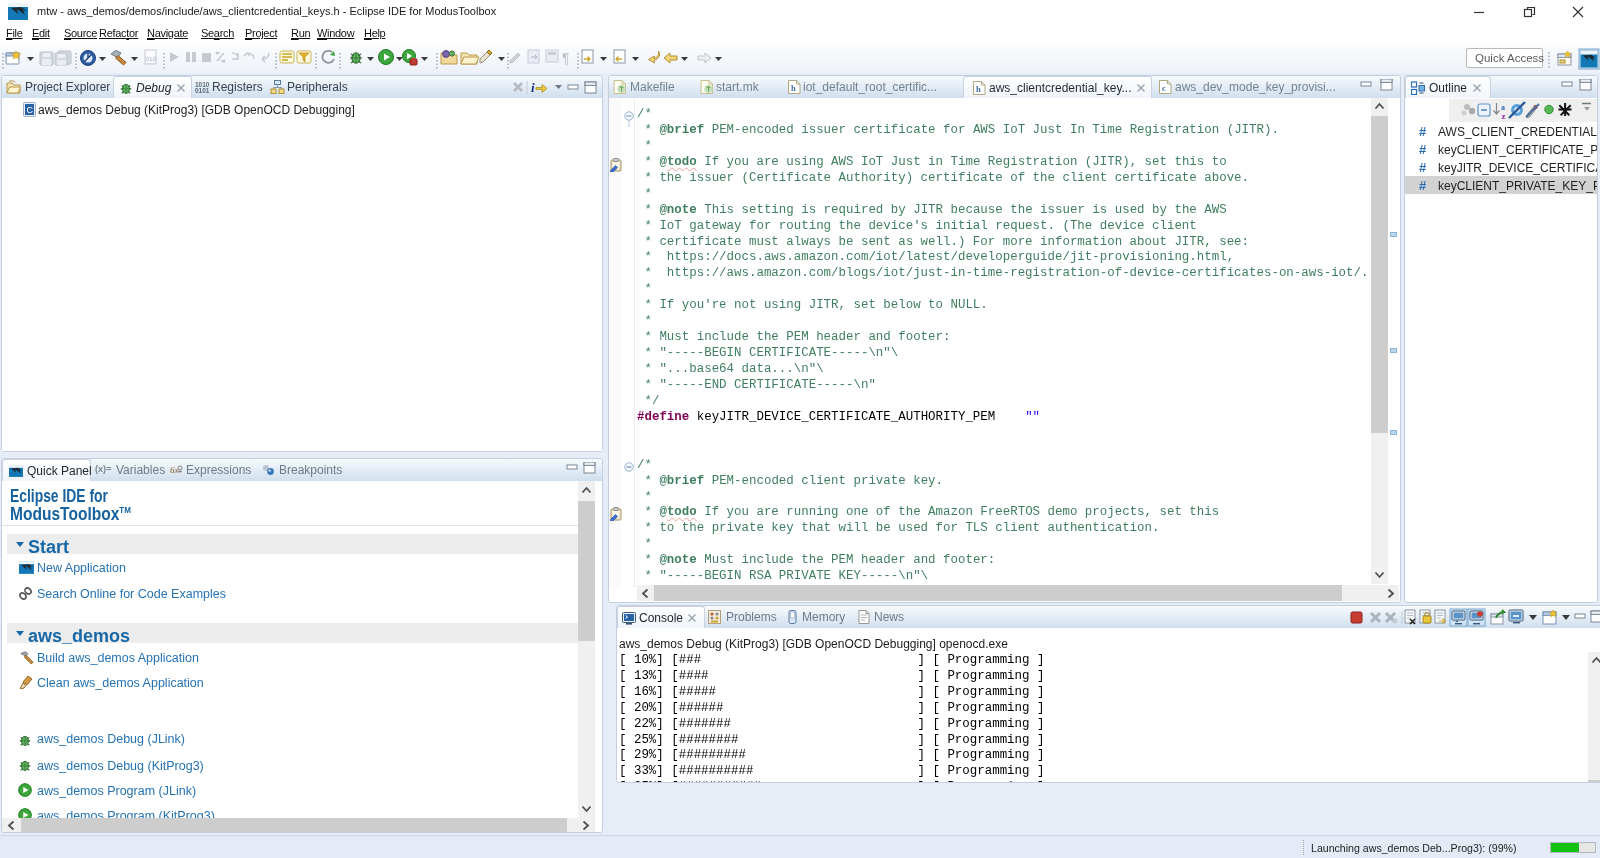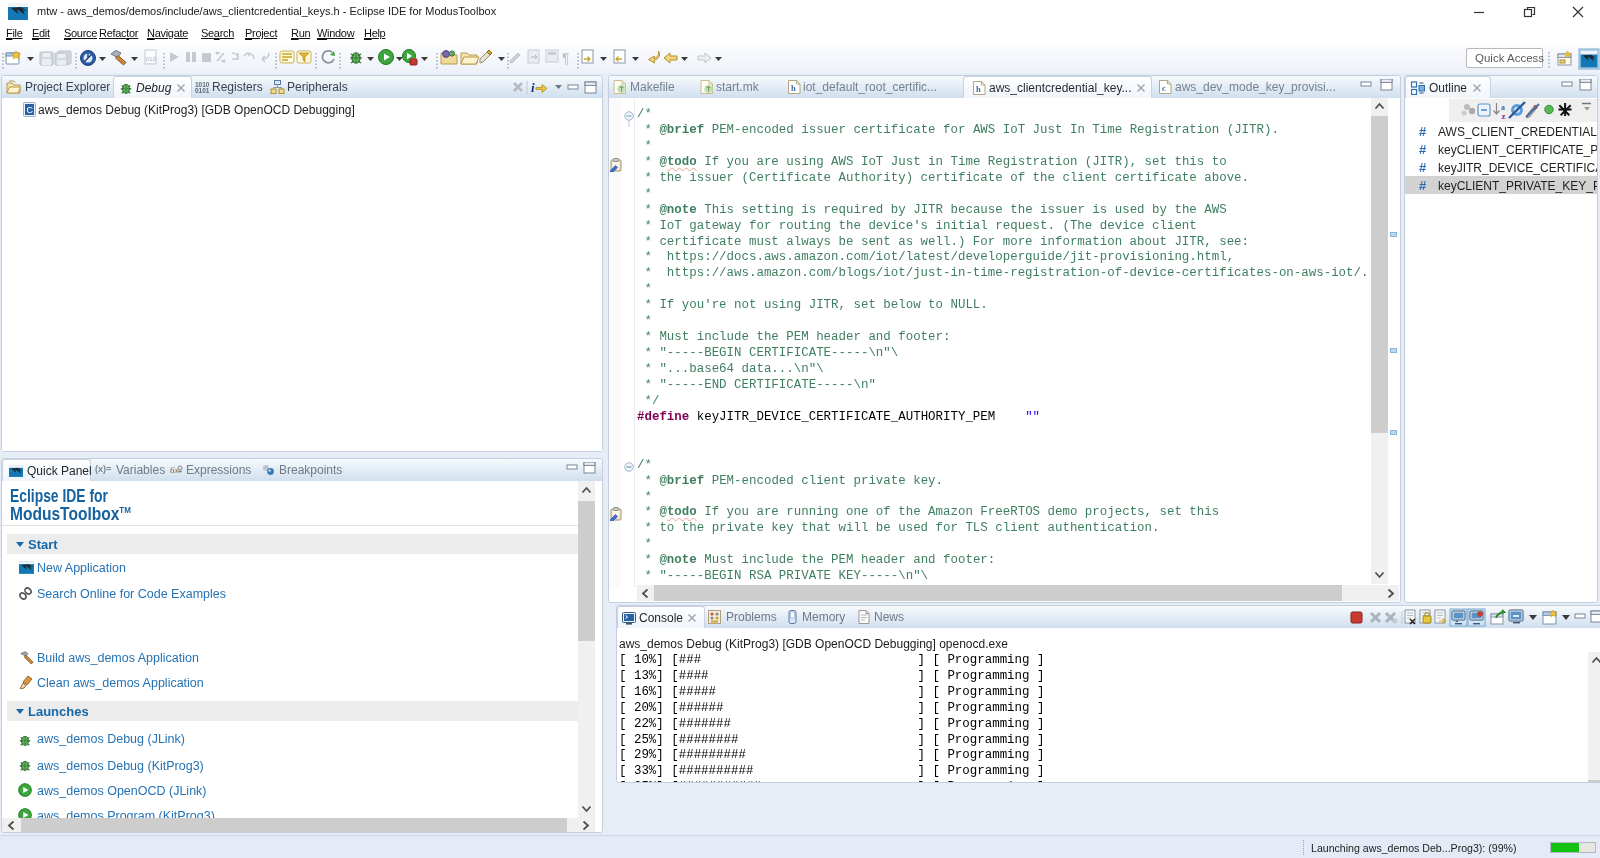--- a/index.html
+++ b/index.html
@@ -19,21 +19,21 @@
 .ptabs { position:absolute; left:0; top:0; right:0; height:22px; background:linear-gradient(#f7fafd,#d0dfee); border-radius:2px 2px 0 0; }
 .tab { position:absolute; top:0; height:22px; font-size:12px; color:#39434f; white-space:nowrap; }
 .tab.active { background:linear-gradient(#fefefe,#f1f5fa); border:1px solid #c9d2e0; border-bottom:none; border-radius:3px 3px 0 0; color:#20282f; }
 .tlab { position:absolute; top:4px; }
 
 #statusbar { left:0; top:835px; width:1600px; height:23px; background:#e4eaf6; border-top:1px solid #cdd6e8; font-size:12px; color:#222; }
 
 .mono { font-family:"Liberation Mono", monospace; }
 
 .qsec { position:absolute; left:5px; width:571px; height:20px; background:#ececec; }
-.qsec span { position:absolute; left:21px; top:3px; font-size:13px; font-weight:bold; color:#1668a8; }
+.qsec span { position:absolute; left:21px; top:3px; font-size:18px; font-weight:bold; color:#1668a8; }
 .qsec .qtri { position:absolute; left:9px; top:7px; }
 .qitem { position:absolute; font-size:12.5px; color:#2573b4; }
 
 #code { position:absolute; left:28px; top:9px; font-size:12.45px; line-height:15.93px; color:#3f7f5f; }
 #code b { font-weight:bold; }
 #code u.sp { text-decoration:underline; text-decoration-style:wavy; text-decoration-color:#eba491; text-decoration-thickness:1px; text-underline-offset:2px; }
 #code .pp { color:#7f0055; font-weight:bold; }
 #code .id { color:#000;font-family:Liberation Mono, monospace; }
 #code .str { color:#2a00ff; }
 
@@ -355,54 +355,54 @@
         <rect x="0" y="0" width="20" height="17" fill="#1378b5"></rect>
         <rect x="0" y="0" width="20" height="4" fill="#eef4f8"></rect>
         <path d="M3 5 L10 11 L9 6 L17 12 L15 7 L19 8 L13 4 Z" fill="#1d2a33"></path>
       </svg>
     <div class="qitem" style="left:35px;top:80px">New Application</div>
     <svg class="abs" style="left:17px;top:106px" width="13" height="13" viewBox="0 0 13 13" fill="none" stroke="#555" stroke-width="1.6">
         <ellipse cx="4" cy="9" rx="2.6" ry="3.4" transform="rotate(-45 4 9)"></ellipse>
         <ellipse cx="9" cy="4" rx="2.6" ry="3.4" transform="rotate(-45 9 4)"></ellipse>
       </svg>
     <div class="qitem" style="left:35px;top:106px">Search Online for Code Examples</div>
+    <div class="qsec" style="top:142px">
+      <svg class="qtri" width="8" height="6">
+          <path d="M0 1 h8 l-4 5 z" fill="#1668a8"></path>
+        </svg>
+        <span>aws_demos</span>
+    </div>
     <svg class="abs" style="left:17px;top:169px" width="15" height="14" viewBox="0 0 17 16">
         <path d="M2 4 L7 2 L10 4 L8 7 Z" fill="#9aa5b1" stroke="#6d7883"></path>
         <path d="M8 6 L16 14 L14 16 L6 8 Z" fill="#c98a3d" stroke="#8a5a1e"></path>
       </svg>
     <div class="qitem" style="left:35px;top:170px">Build aws_demos Application</div>
     <svg class="abs" style="left:17px;top:194px" width="14" height="14" viewBox="0 0 14 14">
         <path d="M9 1 l4 3 -5 6 -4 -3 z" fill="#d29a46" stroke="#97671f"></path>
         <path d="M4 8 l3 2.5 -2 2.5 -4 1 z" fill="#f0ddc0" stroke="#97671f"></path>
       </svg>
     <div class="qitem" style="left:35px;top:195px">Clean aws_demos Application</div>
-    <div class="qsec" style="top:220px">
-      <svg class="qtri" width="8" height="6">
-          <path d="M0 1 h8 l-4 5 z" fill="#1668a8"></path>
-        </svg>
-        <span>Launches</span>
-    </div>
     <svg class="abs" style="left:16px;top:252px" width="14" height="14" viewBox="0 0 16 16">
         <ellipse cx="8" cy="9" rx="4.2" ry="5.2" fill="#63b763" stroke="#2e6b2e"></ellipse>
         <path d="M8 4 v10 M4 9 h8" stroke="#2e6b2e" stroke-width=".8"></path>
         <path d="M3 5 l3 2 M13 5 l-3 2 M2 9 h3 M14 9 h-3 M3 14 l3 -2 M13 14 l-3 -2" stroke="#2e6b2e" stroke-width="1.2"></path>
       </svg>
     <div class="qitem" style="left:35px;top:251px">aws_demos Debug (JLink)</div>
     <svg class="abs" style="left:16px;top:277px" width="14" height="14" viewBox="0 0 16 16">
         <ellipse cx="8" cy="9" rx="4.2" ry="5.2" fill="#63b763" stroke="#2e6b2e"></ellipse>
         <path d="M8 4 v10 M4 9 h8" stroke="#2e6b2e" stroke-width=".8"></path>
         <path d="M3 5 l3 2 M13 5 l-3 2 M2 9 h3 M14 9 h-3 M3 14 l3 -2 M13 14 l-3 -2" stroke="#2e6b2e" stroke-width="1.2"></path>
       </svg>
     <div class="qitem" style="left:35px;top:278px">aws_demos Debug (KitProg3)</div>
     <svg class="abs" style="left:16px;top:302px" width="14" height="14" viewBox="0 0 16 16">
         <circle cx="8" cy="8" r="7.5" fill="#3da63d"></circle>
         <circle cx="8" cy="8" r="7.2" fill="none" stroke="#1e7a1e"></circle>
         <path d="M6 4.5 l6 3.5 -6 3.5 z" fill="#fff"></path>
       </svg>
-    <div class="qitem" style="left:35px;top:303px">aws_demos OpenOCD (JLink)</div>
+    <div class="qitem" style="left:35px;top:303px">aws_demos Program (JLink)</div>
     <svg class="abs" style="left:16px;top:327px" width="14" height="14" viewBox="0 0 16 16">
         <circle cx="8" cy="8" r="7.5" fill="#3da63d"></circle>
         <circle cx="8" cy="8" r="7.2" fill="none" stroke="#1e7a1e"></circle>
         <path d="M6 4.5 l6 3.5 -6 3.5 z" fill="#fff"></path>
       </svg>
     <div class="qitem" style="left:35px;top:328px">aws_demos Program (KitProg3)</div>
 
     <div class="abs" style="left:576px;top:0;width:17px;height:337px;background:#f0f0f0">
       <svg class="abs" style="left:3px;top:5px" width="11" height="8">
           <path d="M1.5 6.5 L5.5 2 L9.5 6.5" fill="none" stroke="#505050" stroke-width="1.8"></path>

